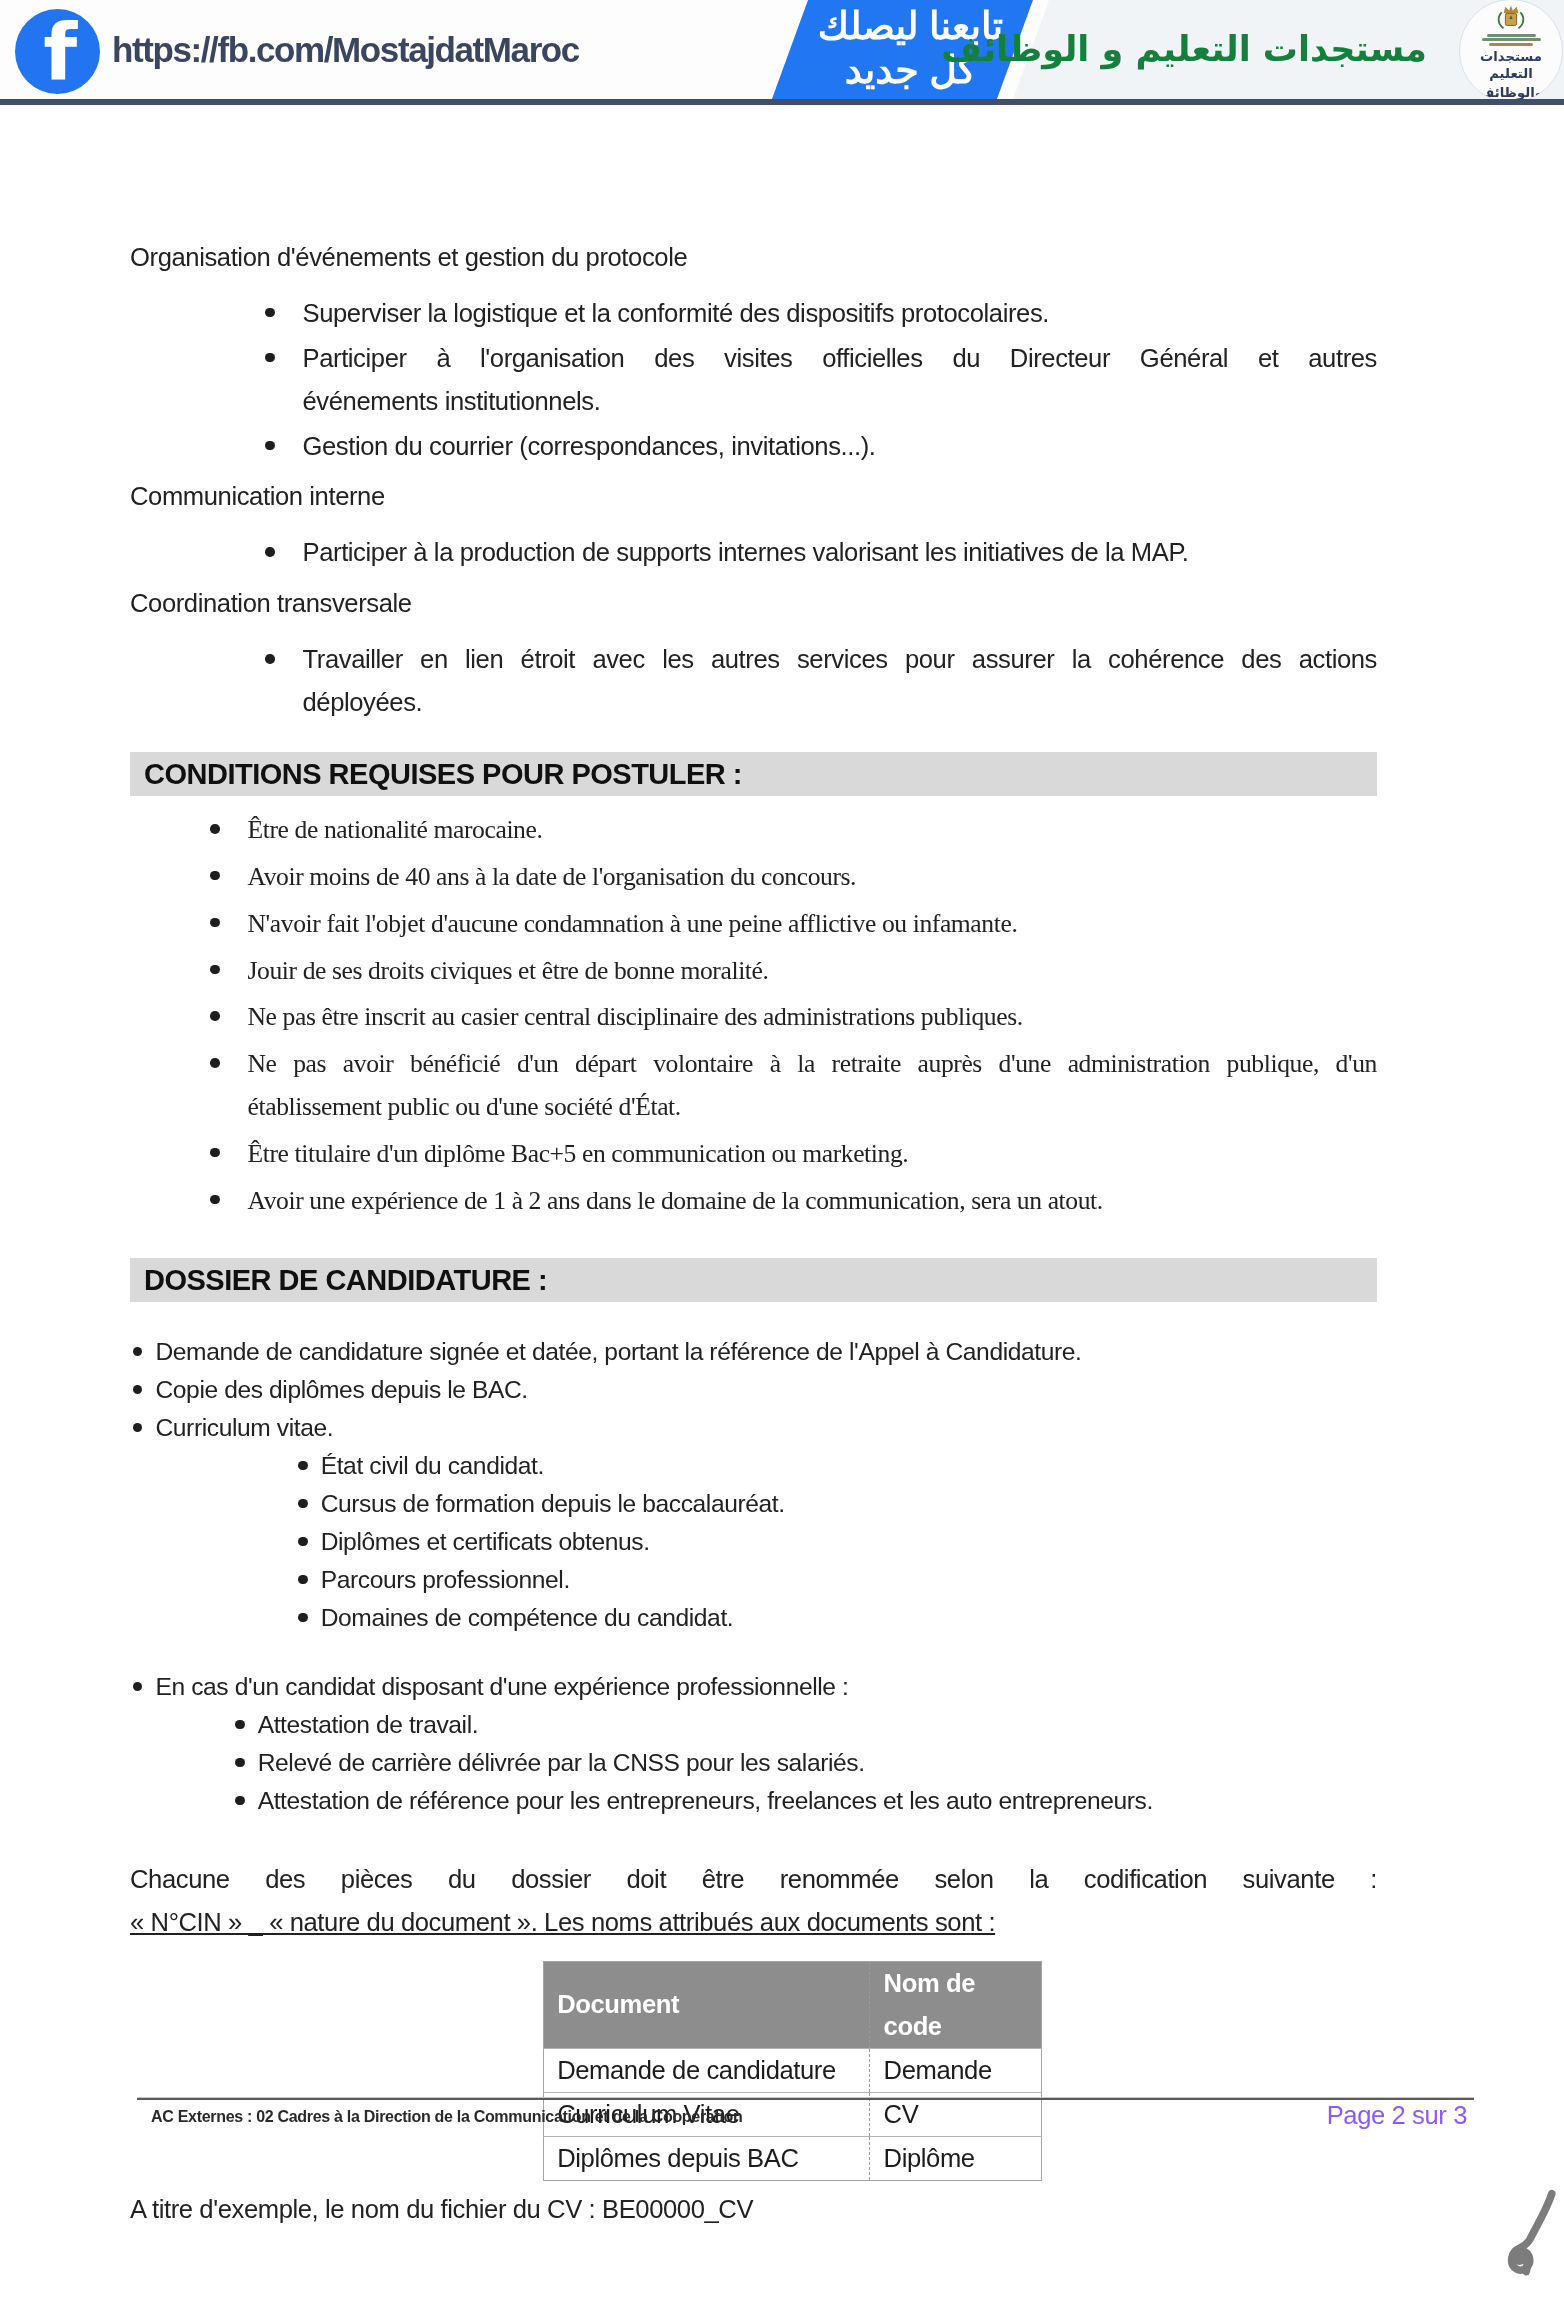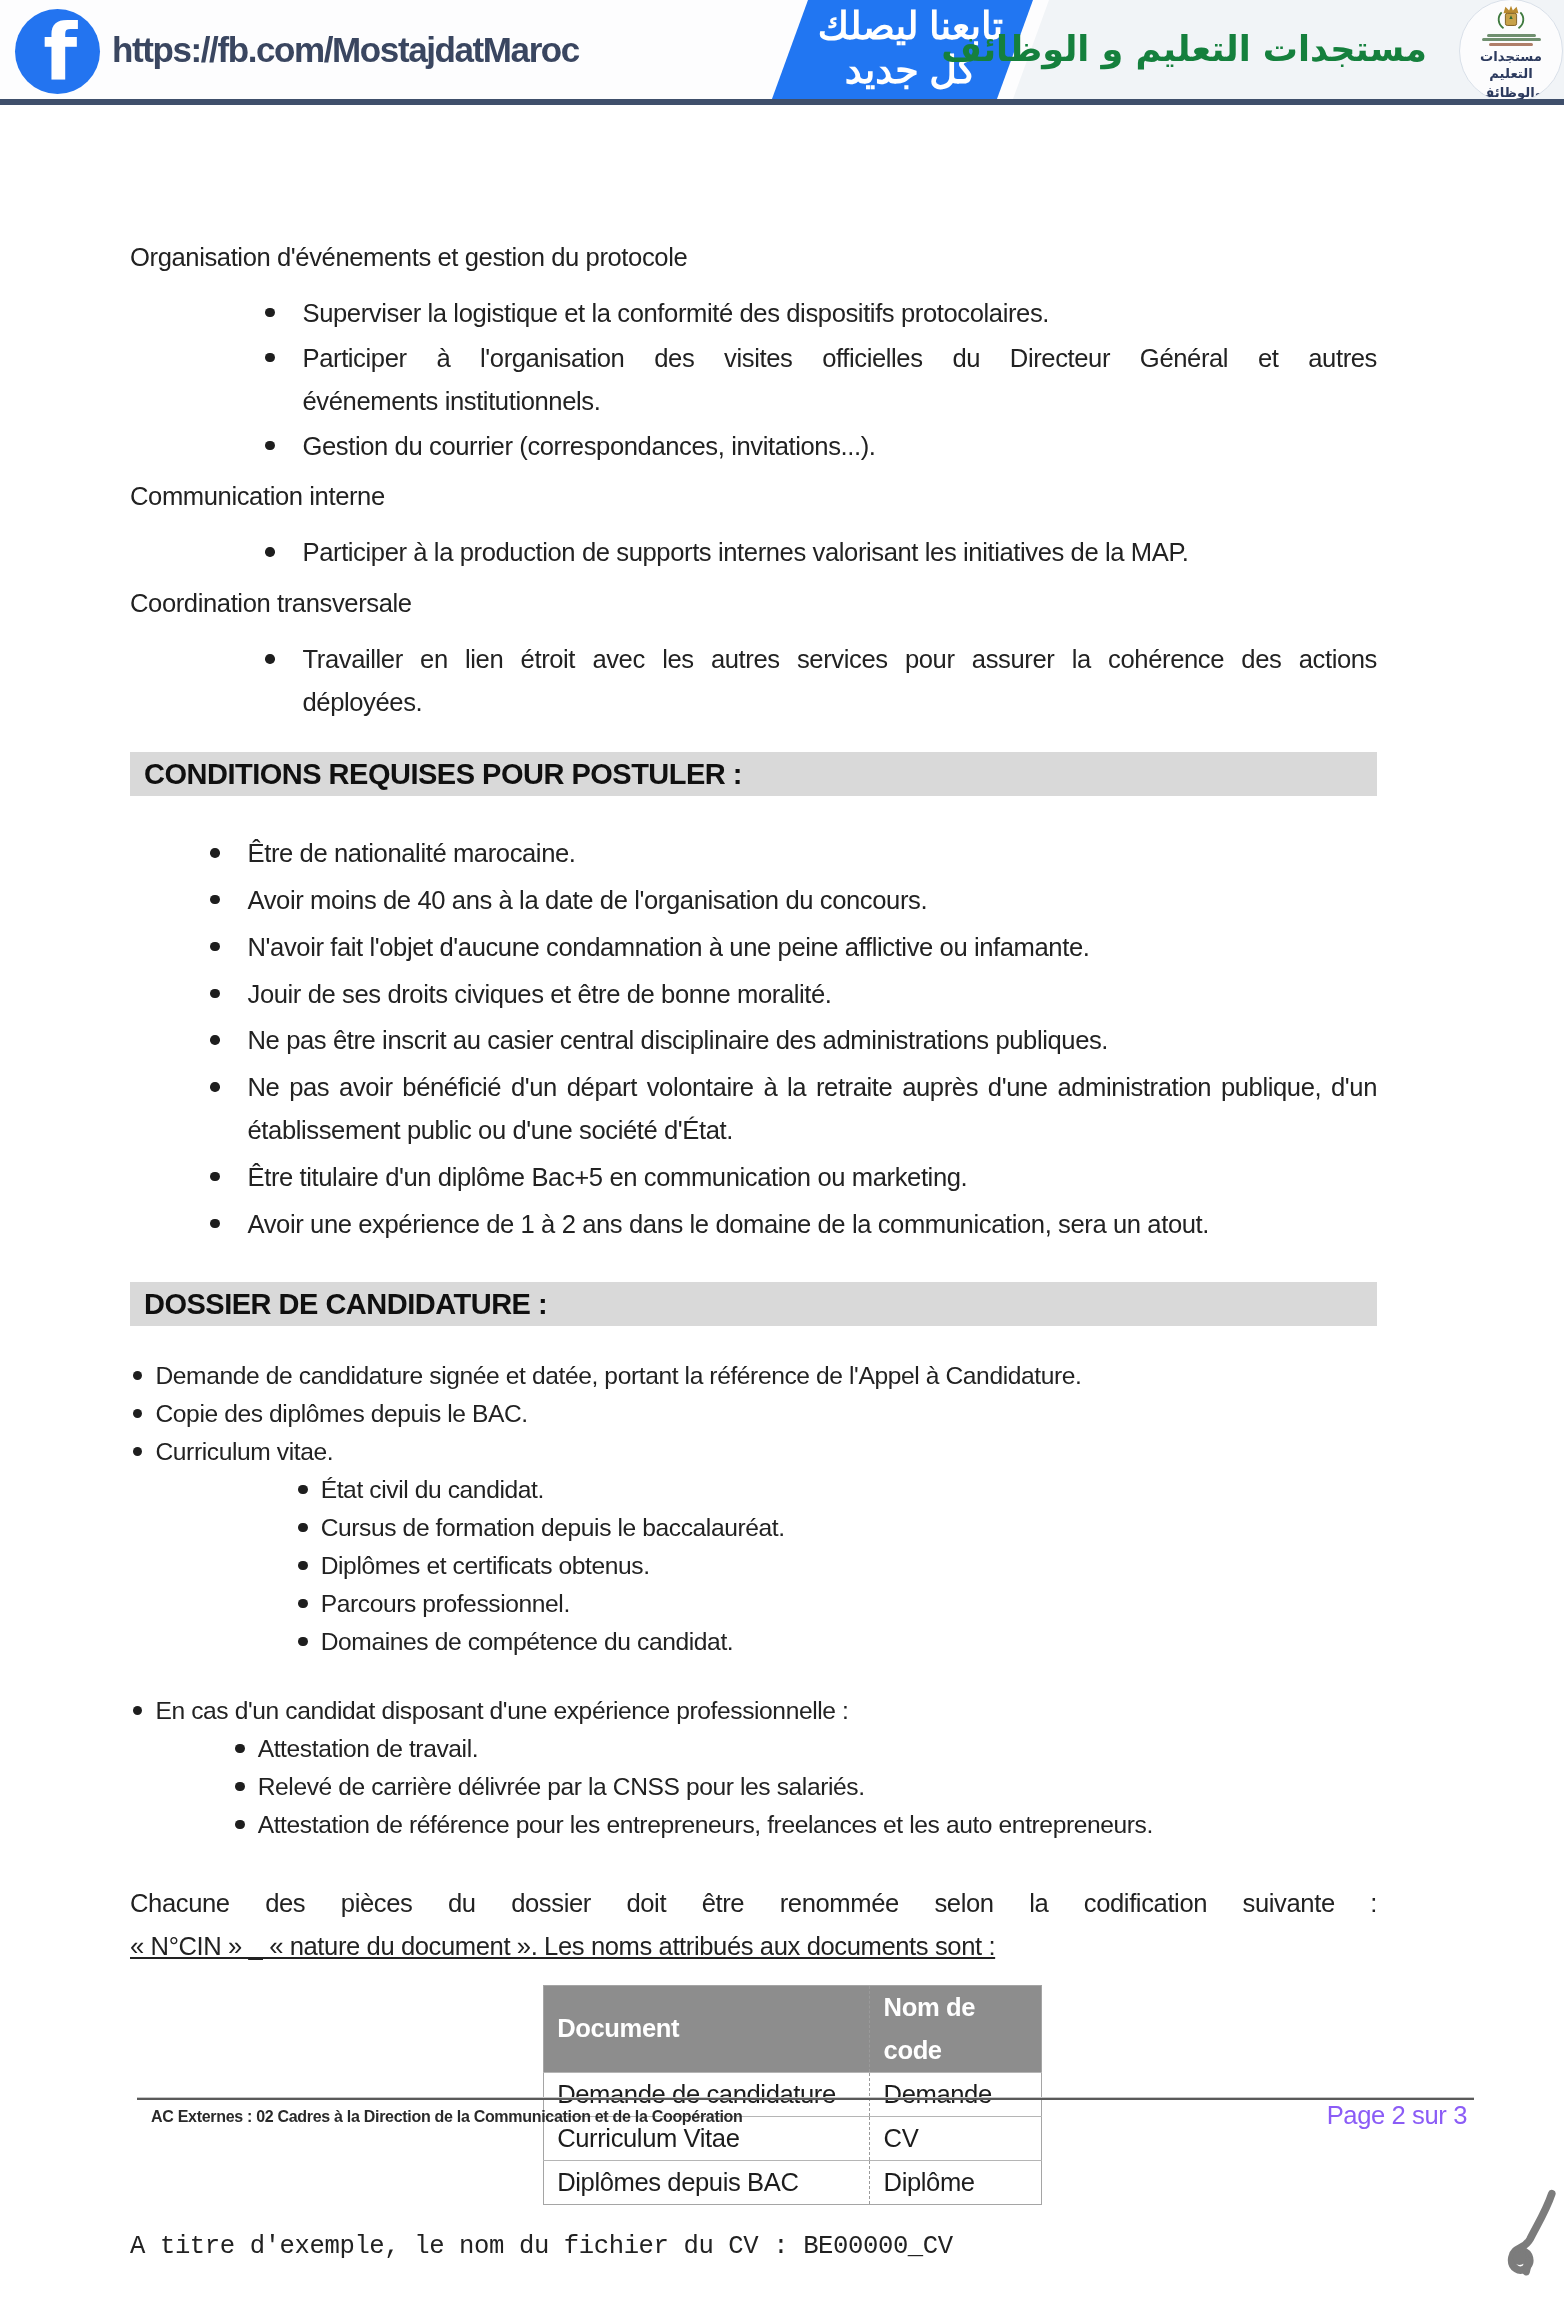--- a/index.html
+++ b/index.html
@@ -49,21 +49,21 @@
 
   .org-list{margin-top:13.2px;margin-bottom:5.7px;padding-left:135px;}
   .org-list .dot{margin-right:28px;}
   .org-list li{margin-bottom:1.9px;}
 
   .bar-heading{margin-top:28px;background:#d9d9d9;height:44px;line-height:44px;
                font-weight:bold;font-size:29px;color:#101010;padding-left:14px;
                letter-spacing:-0.5px;}
   .bar-dossier{margin-top:36px;}
 
-  .cond-list{margin-top:36px;padding-left:80px;}
+  .cond-list{margin-top:12px;padding-left:80px;font-family:Liberation Serif, serif;}
   .cond-list .dot{margin-right:28px;}
   .cond-list li{margin-bottom:3.8px;}
 
   .doss-list{margin-top:31px;padding-left:2.8px;font-size:24.6px;line-height:38px;}
   .doss-list .dot{margin-right:13.2px;margin-top:14px;}
   .cv-sub{padding-left:168px;font-size:24.6px;line-height:38px;}
   .cv-sub .dot{margin-right:13.2px;margin-top:14px;}
   .exp-sub{padding-left:105px;font-size:24.6px;line-height:38px;}
   .exp-sub .dot{margin-right:13.2px;margin-top:14px;}
 
@@ -72,21 +72,21 @@
 
   table.docs{border-collapse:collapse;margin:17px 0 0 413px;font-size:25.6px;
              border:0.9px solid #a5a5a5;}
   table.docs th{background:#8d8d8d;color:#ffffff;font-weight:bold;text-align:left;
              height:40px;padding:0 13.2px;}
   table.docs td{height:43px;padding:0 13.2px;border-top:0.9px solid #b5b5b5;color:#1c1c1c;}
   table.docs th.c2,table.docs td.c2{border-left:0.9px dashed #9a9a9a;}
   table.docs .c1{width:299px;}
   table.docs .c2{width:144px;}
 
-  .example{margin:20px 0 0 0;font-family:Liberation Mono, monospace;}
+  .example{margin:7px 0 0 0;}
 
   
   .footer-line{position:absolute;left:137px;top:2097px;width:1337px;height:0;
                border-top:1.9px solid #c6c6c6;border-bottom:2.8px solid #5a5a5a;}
   .footer-left{position:absolute;left:151px;top:2108px;font-size:16px;font-weight:bold;
                color:#2a2a2a;letter-spacing:-0.3px;}
   .footer-right{position:absolute;right:97px;top:2101px;font-size:25.6px;color:#8b5cf6;margin-left:48px;}
 
   .pen-mark{position:absolute;left:1491px;top:2188px;width:76px;height:95px;opacity:.85;}
 </style>

